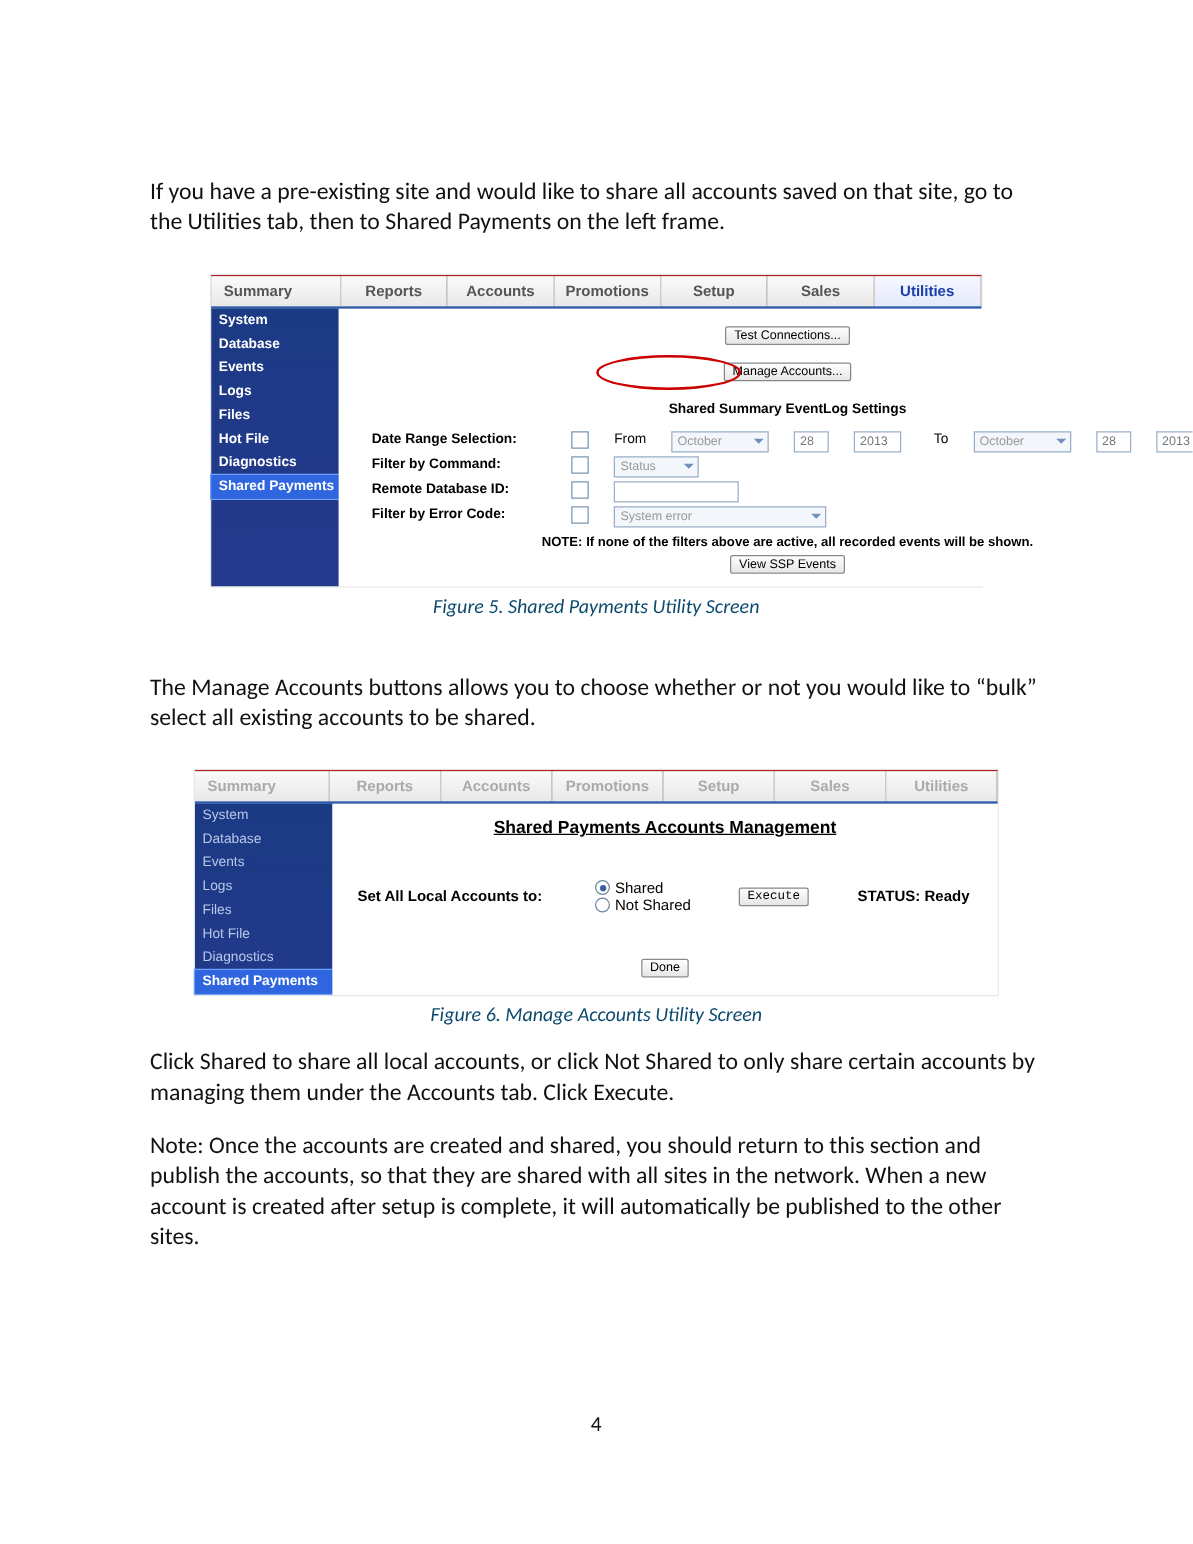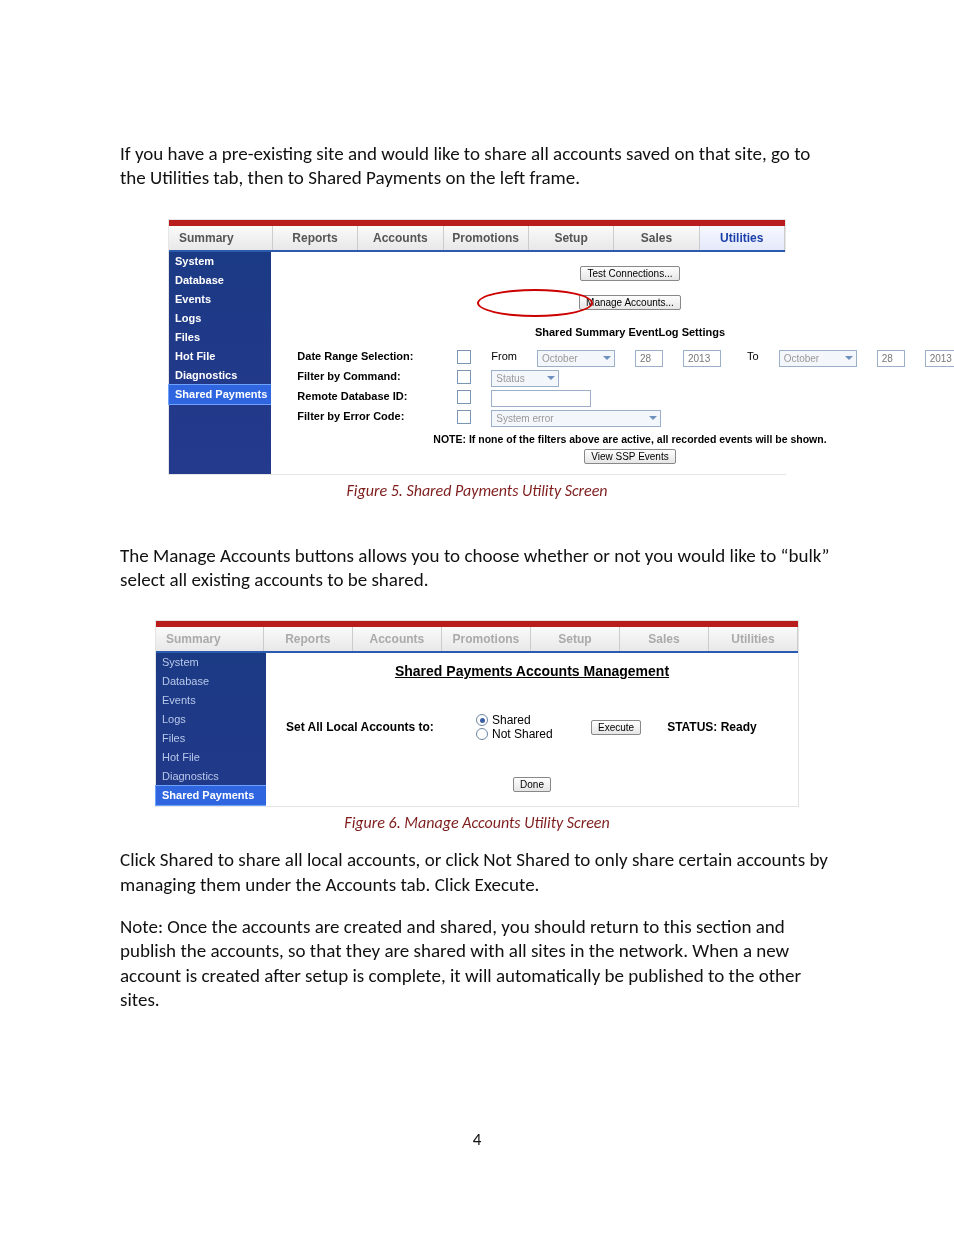--- a/index.html
+++ b/index.html
@@ -18,21 +18,21 @@
   }
   .para {
     font-size: 19px;
     line-height: 1.28;
     margin: 0 0 18px 0;
   }
   .caption {
     text-align: center;
     font-size: 16px;
     font-style: italic;
-    color: #7f1d1d;
+    color: #0c4a6e;
     margin: 6px 0 0 0;
   }
   .pagenum {
     position: absolute;
     bottom: 85px;
     left: 0;
     width: 100%;
     text-align: center;
     font-size: 17px;
   }
@@ -41,21 +41,21 @@
   .shot {
     margin: 28px auto 6px auto;
     background: #fff;
     border: 1px solid #e5e5e5;
   }
   .shot1 {
     width: 616px;
     font-family: Arial, sans-serif;
   }
   .shot1 .tabbar, .shot2 .tabbar {
-    border-top: 6px solid #b91c1c;
+    border-top: 1px solid #b91c1c;
     display: flex;
     height: 24px;
     font-size: 12px;
     background: #a3a3a3;
     border-bottom: 2px solid #2a5baf;
   }
   .tabbar .tab {
     flex: 1;
     display: flex;
     align-items: center;
@@ -192,21 +192,21 @@
     font-size: 12px;
     margin: 34px 0 30px 0;
   }
   .mgtrow .lbl { font-weight: bold; width: 190px; }
   .mgtrow .radios { width: 115px; }
   .radio { display: flex; align-items: center; gap: 4px; }
   .radio .dot {
     width: 10px; height: 10px; border: 1px solid #6b85a4; border-radius: 50%; display: inline-flex; align-items:center; justify-content:center;
   }
   .radio .dot .inner { width: 5px; height: 5px; background: #3b5fa4; border-radius: 50%; }
-  .mgtrow .exec { margin-right: 26px; }
+  .mgtrow .exec { margin-right: 39px; font-family: Liberation Mono, monospace; }
   .mgtrow .status { font-weight: bold; }
   .donebox { text-align: center; margin-top: 36px; }
 </style>
 </head>
 <body>
 
 <div class="page">
 
   <p class="para">If you have a pre-existing site and would like to share all accounts saved on that site, go to the Utilities tab, then to Shared Payments on the left frame.</p>
 

